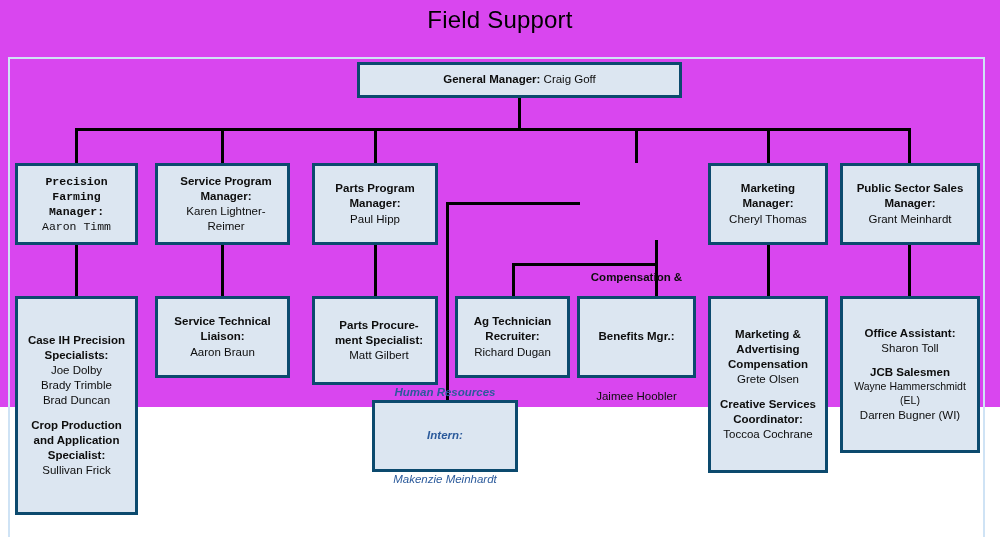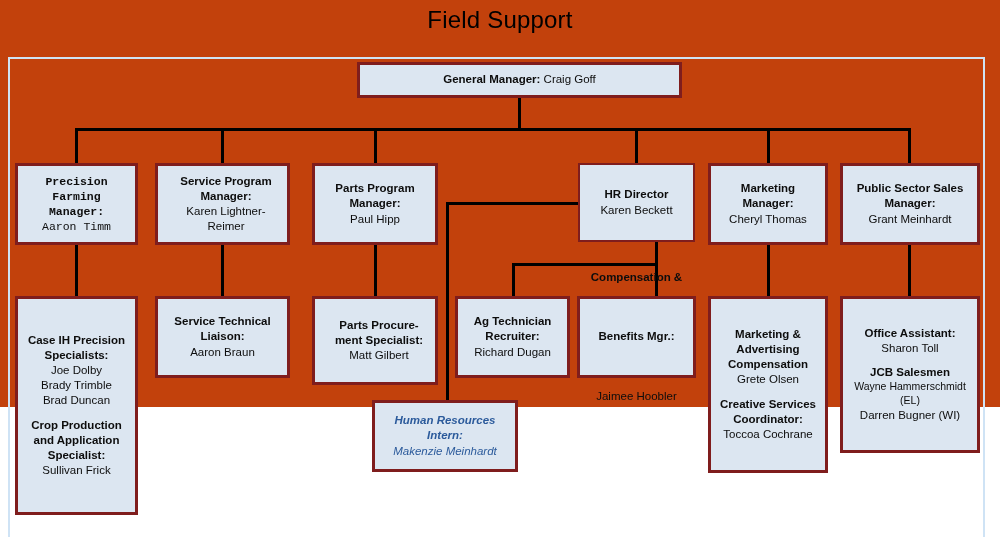--- a/index.html
+++ b/index.html
@@ -7,21 +7,21 @@
     margin: 0; padding: 0;
     width: 1000px; height: 537px;
     background: #ffffff;
     font-family: "Liberation Sans", sans-serif;
     overflow: hidden;
   }
   #page {
     position: relative;
     width: 1000px;
     height: 407px;
-    background: #c2410c;
+    background: #d946ef;
   }
   #chart-title {
     position: absolute;
     top: 6px; left: 0; width: 1000px;
     text-align: center;
     font-size: 24px;
     color: #000000;
     font-weight: 400;
     letter-spacing: 0.2px;
   }
@@ -31,21 +31,21 @@
     left: 8px; top: 57px;
     width: 977px; height: 500px;
     border: 2px solid #cfe3f5;
     border-bottom: none;
     background: transparent;
   }
   
   .node {
     position: absolute;
     background: #dce6f1;
-    border: 3px solid #7f1d1d;
+    border: 3px solid #0c4a6e;
     display: flex;
     flex-direction: column;
     align-items: center;
     justify-content: center;
     text-align: center;
     color: #0d0d0d;
     font-size: 11.5px;
     line-height: 1.32;
     padding: 3px 4px;
     z-index: 3;
@@ -117,24 +117,20 @@
     <div class="ttl">Manager:</div>
     <div class="nm">Karen Lightner-Reimer</div>
   </div>
 
   <div class="node" style="left:312px; top:163px; width:126px; height:82px;">
     <div class="ttl">Parts Program</div>
     <div class="ttl">Manager:</div>
     <div class="nm">Paul Hipp</div>
   </div>
 
-  <div class="node thin" style="left:578px; top:163px; width:117px; height:79px;">
-    <div class="ttl">HR Director</div>
-    <div class="nm">Karen Beckett</div>
-  </div>
 
   <div class="node" style="left:708px; top:163px; width:120px; height:82px;">
     <div class="ttl">Marketing</div>
     <div class="ttl">Manager:</div>
     <div class="nm">Cheryl Thomas</div>
   </div>
 
   <div class="node" style="left:840px; top:163px; width:140px; height:82px;">
     <div class="ttl">Public Sector Sales</div>
     <div class="ttl">Manager:</div>
@@ -192,19 +188,19 @@
   <div class="node" style="left:840px; top:296px; width:140px; height:157px;">
     <div class="ttl">Office Assistant:</div>
     <div class="nm">Sharon Toll</div>
     <div class="gap"></div>
     <div class="ttl">JCB Salesmen</div>
     <div class="nm sm">Wayne Hammerschmidt</div>
     <div class="nm sm">(EL)</div>
     <div class="nm">Darren Bugner (WI)</div>
   </div>
 
-  <div class="node intern" style="left:372px; top:400px; width:146px; height:72px;">
+  <div class="node intern" style="left:372px; top:400px; width:146px; height:72px;gap:28px;">
     <div class="ttl">Human Resources</div>
     <div class="ttl">Intern:</div>
     <div class="nm">Makenzie Meinhardt</div>
   </div>
 
 </div>
 
 </body></html>

